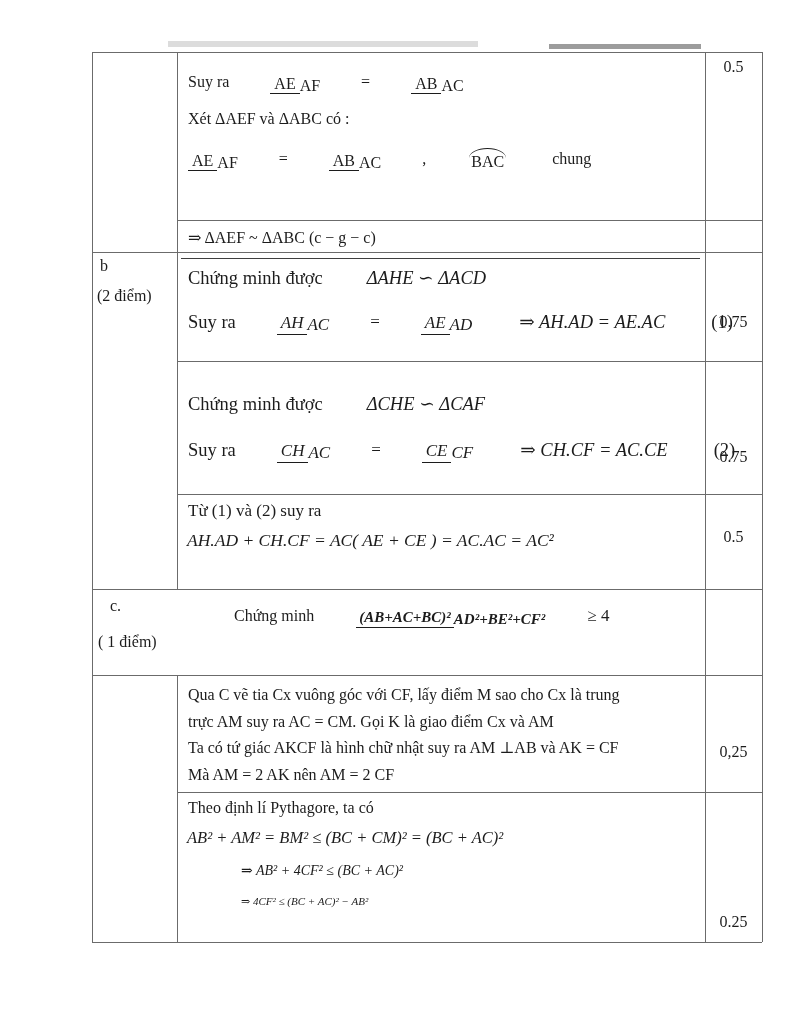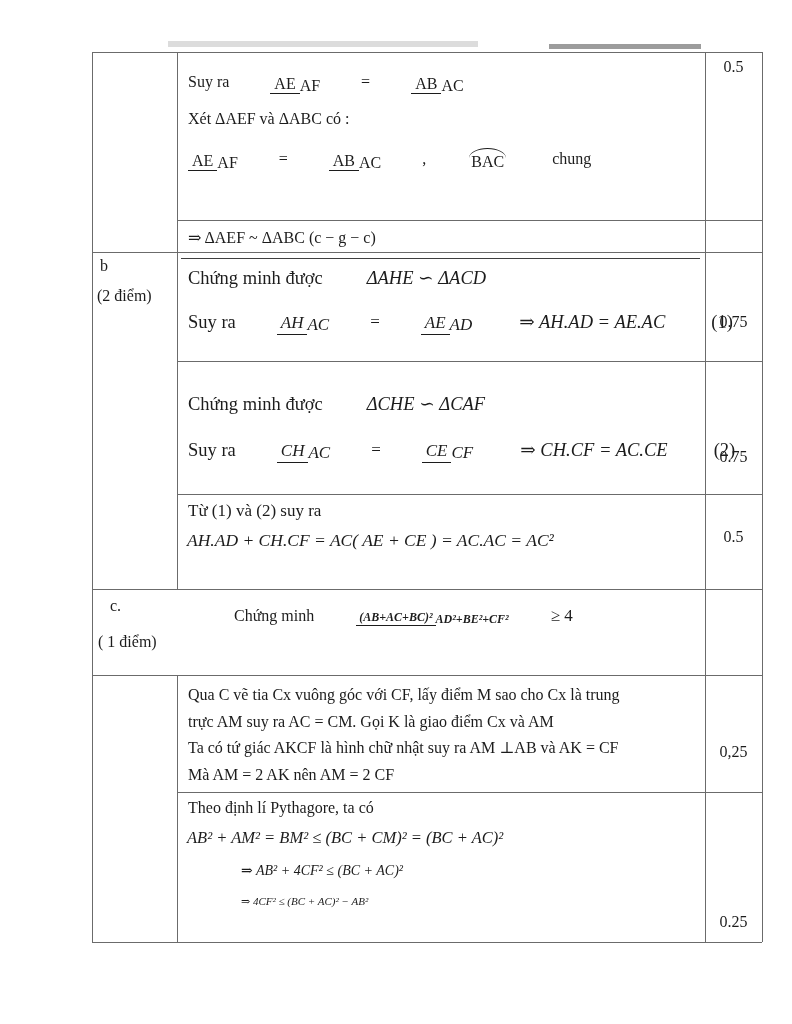--- a/index.html
+++ b/index.html
@@ -16,21 +16,21 @@
   .frac .fnum{border-bottom:1.4px solid #1c1c1c;padding:0 4px 1px 4px;}
   .frac .fden{padding-top:7px;}
   .angle{position:relative;display:inline-block;margin:0 4px 0 9px;padding-top:6px;}
   .angle::before{content:"";position:absolute;left:-2px;right:-2px;top:1px;height:9px;
         border-top:1.5px solid #1c1c1c;border-radius:50% 50% 0 0 / 100% 100% 0 0;}
   .score{position:absolute;left:705px;width:57px;text-align:center;font-size:16px;}
   .fs16{font-size:16px;}
   .fs17{font-size:17px;}
   .fs18{font-size:18.5px;}
   .eqbig{font-size:18.5px;}
-  .cfrac{font-size:12px;font-weight:600;font-style:italic;margin:0 6px;}
+  .cfrac{font-size:15px;font-weight:600;font-style:italic;margin:0 6px;}
   .cfrac .fnum{border-bottom:1.3px solid #1c1c1c;padding:0 3px 1px 3px;}
   .sp8{margin-left:8px;}
   .sp10{margin-left:10px;}
   .sp6{margin-left:6px;}
 </style>
 </head>
 <body>
 
 <div class="page">
 

